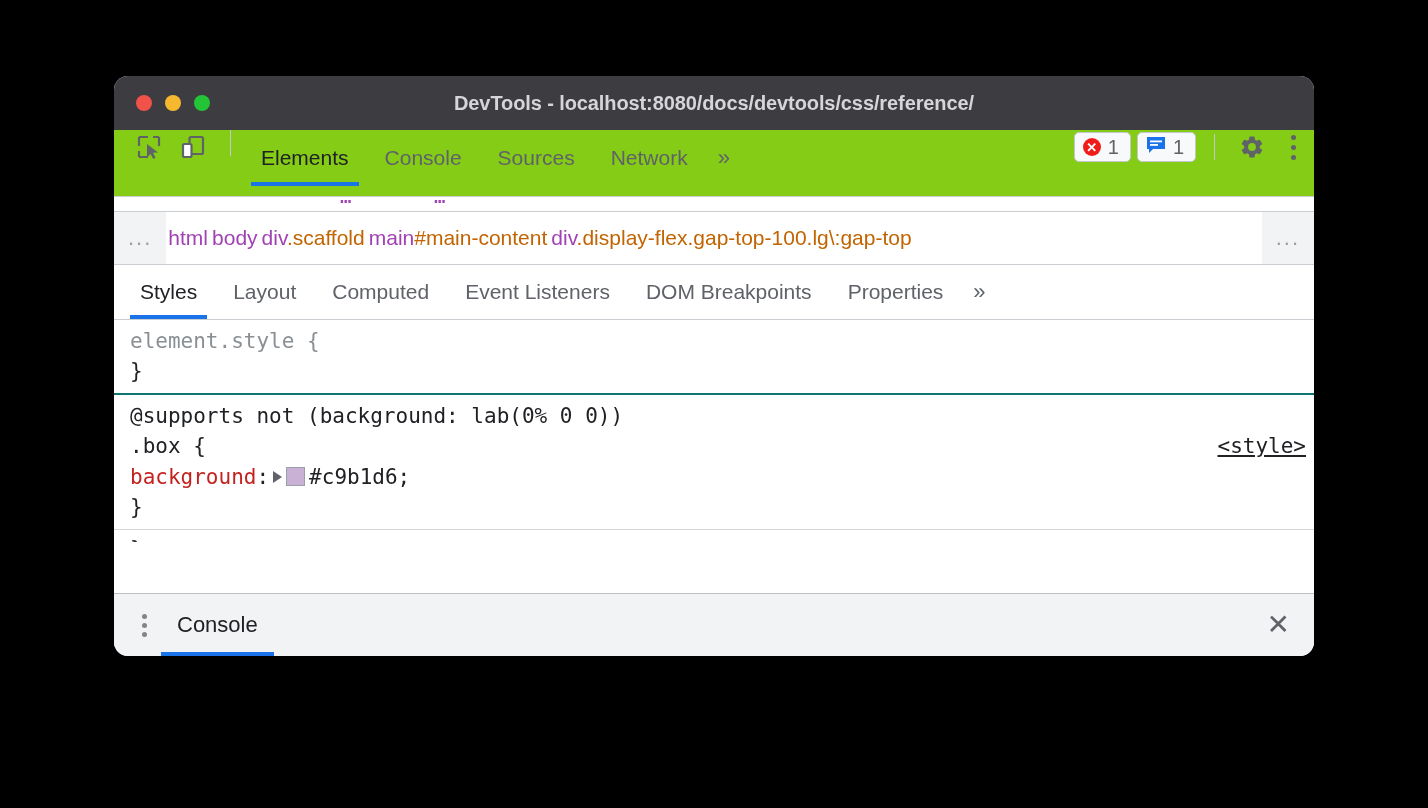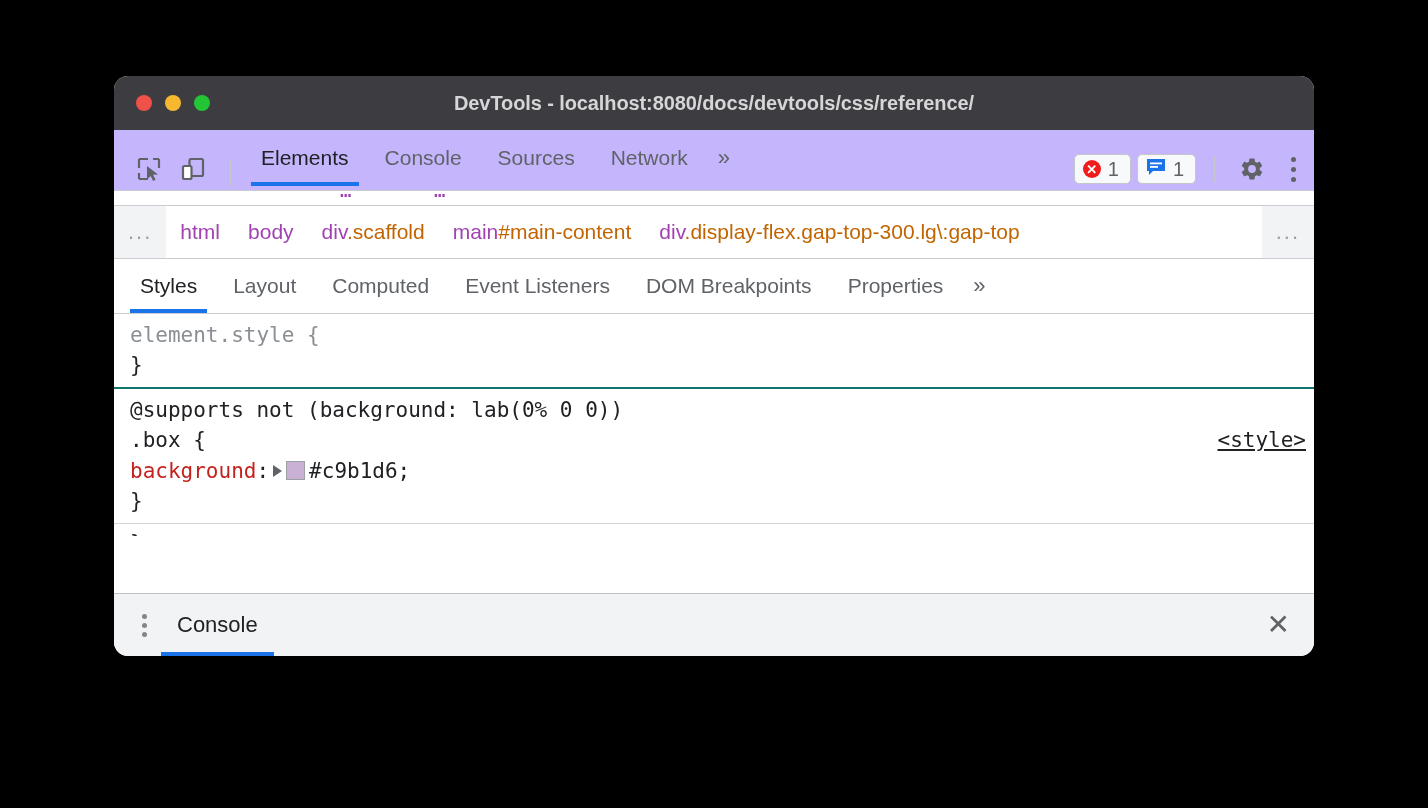--- a/index.html
+++ b/index.html
@@ -56,25 +56,25 @@
     color: #d6d6d8;
     font-size: 20px;
     font-weight: bold;
     letter-spacing: -0.1px;
     pointer-events: none;
   }
 
   
   .toolbar {
     height: 56px;
-    background: #c4b5fd;
+    background: #84cc16;
     border-bottom: 1px solid #cacdd1;
     display: flex;
-    align-items: flex-end;
-    padding: 0 10px 4px 16px;
+    align-items: flex-start;
+    padding: 0 10px 10px 16px;
     position: relative;
   }
   .tb-icon {
     width: 38px; height: 34px;
     display: flex; align-items: center; justify-content: center;
     border-radius: 4px;
     margin-right: 6px;
   }
   .vsep {
     width: 1px; height: 26px; background: #c6c9cc; margin: 0 12px;
@@ -151,21 +151,21 @@
     color: #9aa0a6;
     font-size: 22px;
     letter-spacing: 2px;
     height: 100%;
     display: flex; align-items: center;
     padding: 0 14px;
     flex: 0 0 auto;
   }
   .crumb {
     font-size: 21px;
-    padding: 0 14px;
+    padding: 0 2px;
     white-space: nowrap;
     flex: 0 0 auto;
     color: #a142b3;
   }
   .crumb .cls { color: #c26401; }
   .crumb-ellipsis.right { margin-left: auto; }
 
   
   .pane-tabs {
     height: 54px;
@@ -426,21 +426,21 @@
       <div class="crumb">
         <span>body</span><span class="cls"></span>
       </div>
       <div class="crumb">
         <span>div</span><span class="cls">.scaffold</span>
       </div>
       <div class="crumb">
         <span>main</span><span class="cls">#main-content</span>
       </div>
       <div class="crumb">
-        <span>div</span><span class="cls">.display-flex.gap-top-300.lg\:gap-top</span>
+        <span>div</span><span class="cls">.display-flex.gap-top-100.lg\:gap-top</span>
       </div>
       <div class="crumb-ellipsis right">...</div>
     </div>
 
     <div class="pane-tabs">
       <div class="stab active">
           <span>Styles</span>
         </div>
       <div class="stab">
           <span>Layout</span>

